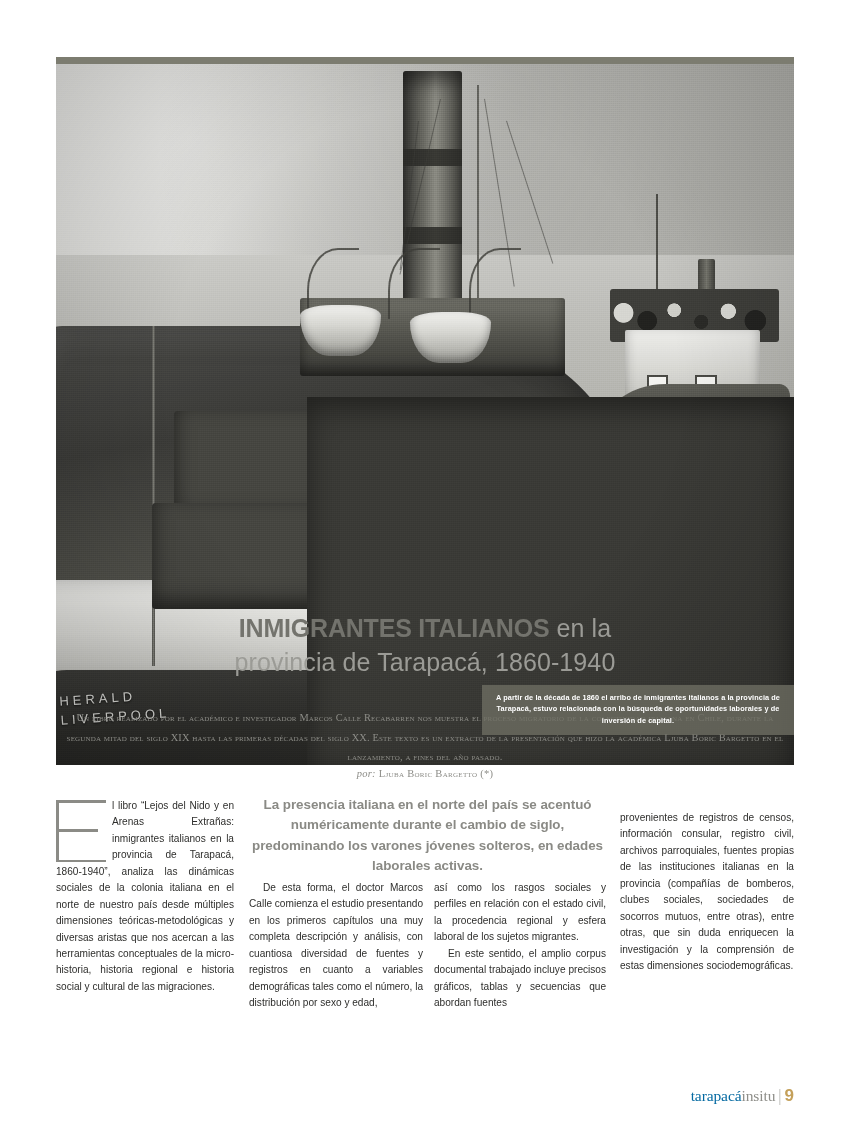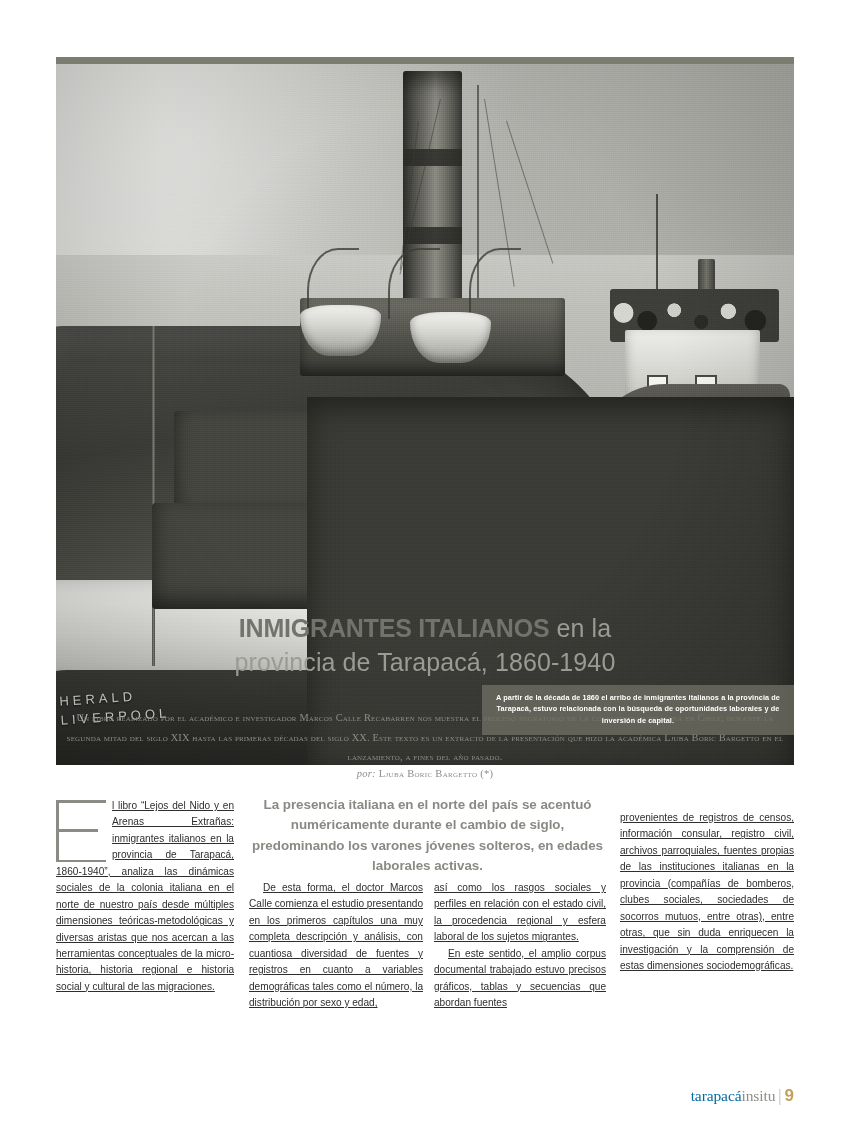--- a/index.html
+++ b/index.html
@@ -384,21 +384,20 @@
     font-variant: normal;
   }
 
   
   .col {
     position: absolute;
     color: #2e2e2c;
     font-size: 10.1px;
     line-height: 1.63;
     font-family: "Liberation Sans", sans-serif;
-    text-decoration: underline;
   }
   .col p { margin: 0; }
   .col p.indent { text-indent: 14px; }
   .col p.just { text-align: justify; }
 
   #col1 { left: 56px;  top: 798px; width: 178px; }
   #col2 { left: 249px; top: 880px; width: 174px; }
   #col3 { left: 434px; top: 880px; width: 172px; }
   #col4 { left: 620px; top: 798px; width: 174px; margin-top: 12px; }
 
@@ -537,21 +536,21 @@
     </div>
     <p class="just">l libro “Lejos del Nido y en Arenas Extrañas: inmigrantes italianos en la provincia de Tarapacá, 1860-1940”, analiza las dinámicas sociales de la colonia italiana en el norte de nuestro país desde múltiples dimensiones teóricas-metodológicas y diversas aristas que nos acercan a las herramientas conceptuales de la micro-historia, historia regional e historia social y cultural de las migraciones.</p>
   </div>
 
   <div class="col" id="col2">
     <p class="just indent">De esta forma, el doctor Marcos Calle comienza el estudio presentando en los primeros capítulos una muy completa descripción y análisis, con cuantiosa diversidad de fuentes y registros en cuanto a variables demográficas tales como el número, la distribución por sexo y edad,</p>
   </div>
 
   <div class="col" id="col3">
     <p class="just">así como los rasgos sociales y perfiles en relación con el estado civil, la procedencia regional y esfera laboral de los sujetos migrantes.</p>
-    <p class="just indent">En este sentido, el amplio corpus documental trabajado estuvo precisos gráficos, tablas y secuencias que abordan fuentes</p>
+    <p class="just indent">En este sentido, el amplio corpus documental trabajado incluye precisos gráficos, tablas y secuencias que abordan fuentes</p>
   </div>
 
   <div class="col" id="col4">
     <p class="just">provenientes de registros de censos, información consular, registro civil, archivos parroquiales, fuentes propias de las instituciones italianas en la provincia (compañías de bomberos, clubes sociales, sociedades de socorros mutuos, entre otras), entre otras, que sin duda enriquecen la investigación y la comprensión de estas dimensiones sociodemográficas.</p>
   </div>
 
   <div class="footer">
     <span class="brand-a">tarapacá</span>
     <span class="brand-b">insitu</span>
     <span class="sep">|</span>

